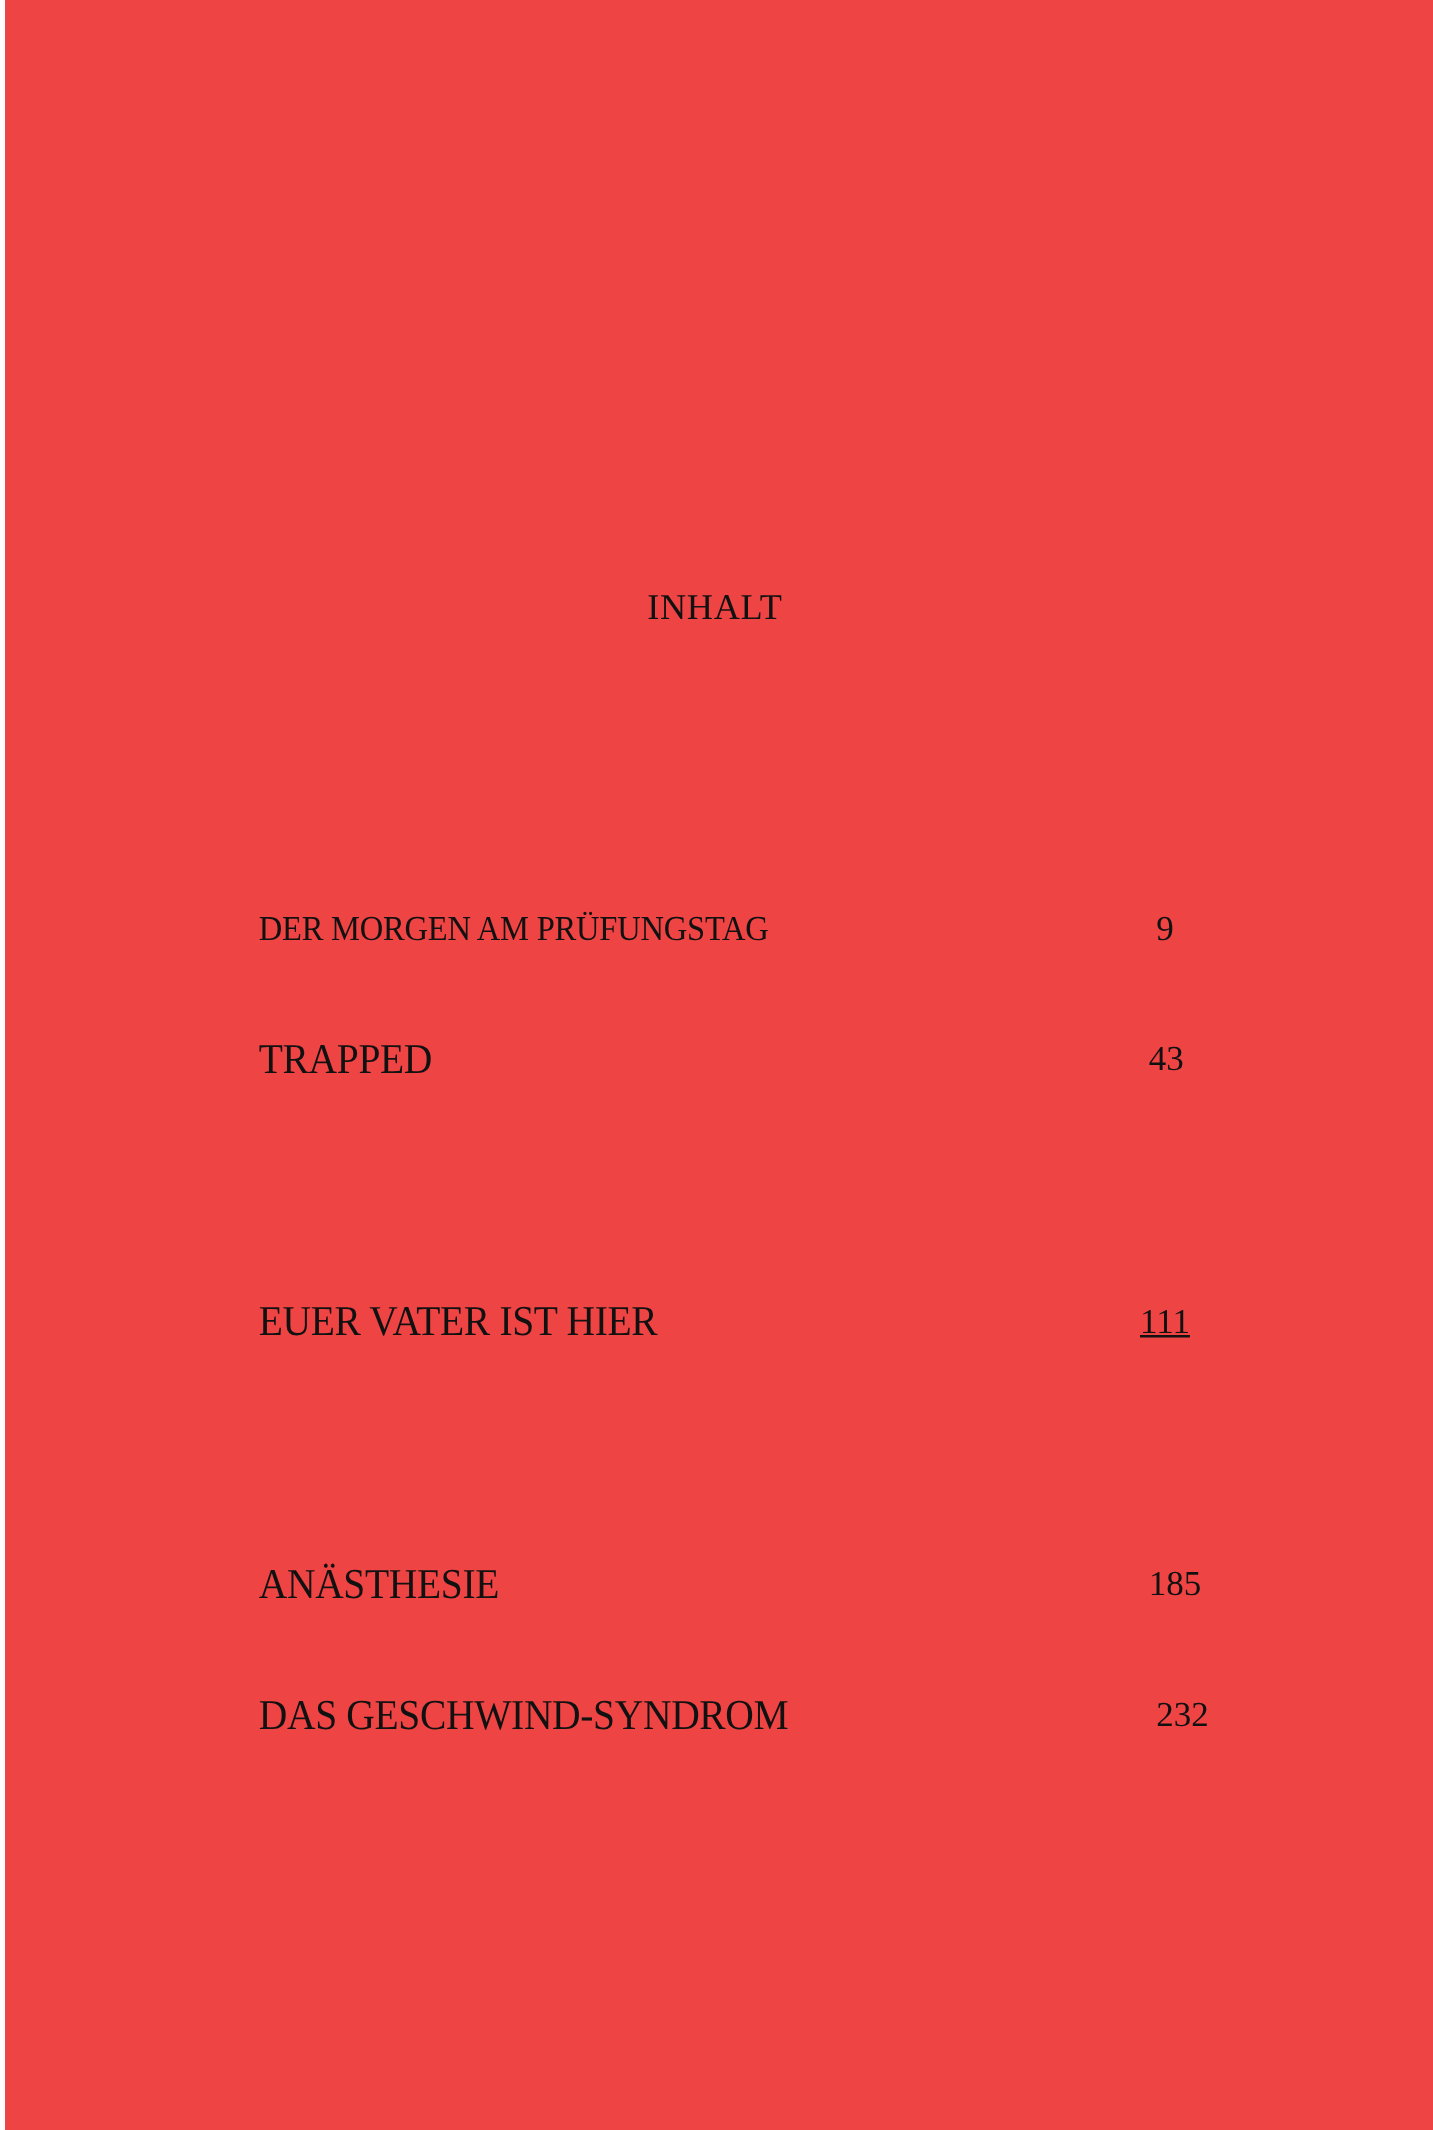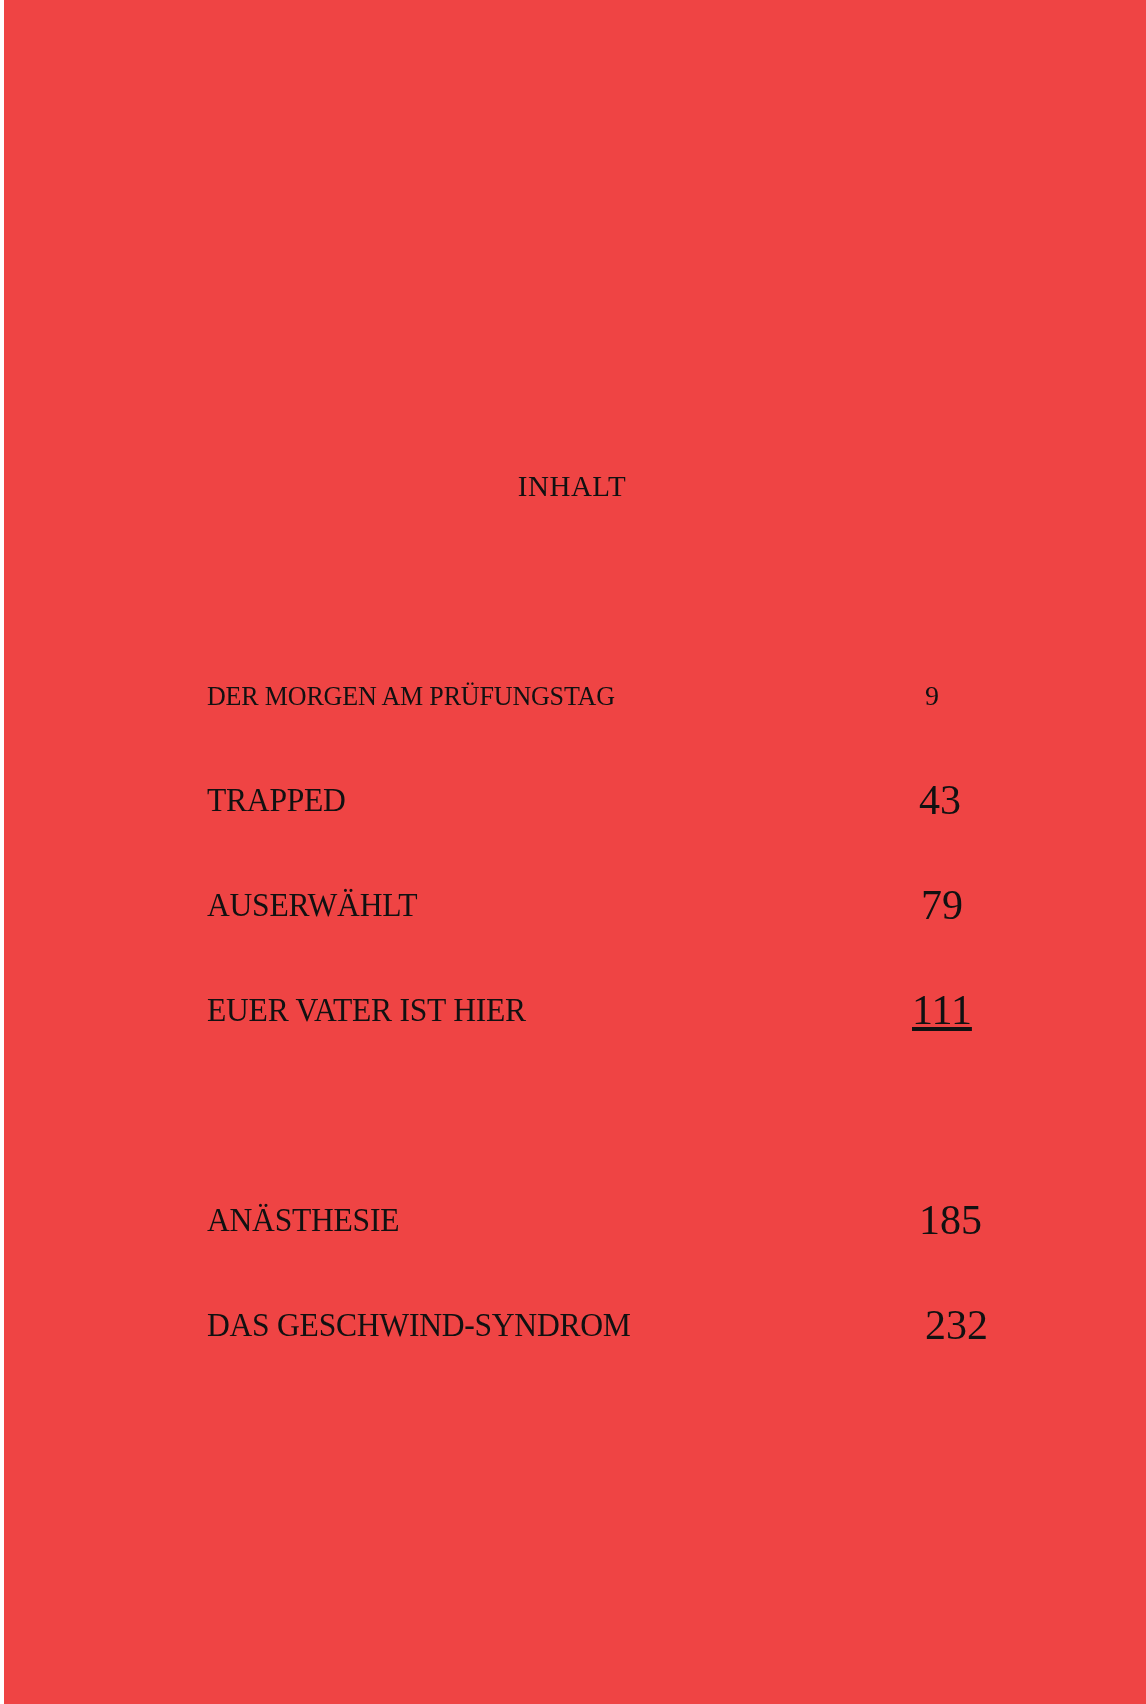--- a/index.html
+++ b/index.html
@@ -38,34 +38,35 @@
       width: 1146px;
       height: 1704px;
     }
     .toc-entry {
       position: absolute;
       left: 203px;
       width: 800px;
       height: 44px;
       line-height: 44px;
       white-space: nowrap;
+      margin-top: 48px;
     }
     .toc-entry .chapter-title {
       position: absolute;
       left: 0;
       top: 0;
       font-size: 34px;
       letter-spacing: -0.3px;
       transform: scaleX(0.93);
       transform-origin: left center;
     }
     .toc-entry .page-number {
       position: absolute;
       top: 0;
-      font-size: 42px;
+      font-size: 28px;
     }
     .toc-entry.small .chapter-title {
       font-size: 28px;
       letter-spacing: -0.2px;
     }
     .toc-entry.small .page-number {
       font-size: 28px;
     }
   </style>
 </head>
@@ -80,24 +81,20 @@
     <div class="toc-entry small" style="top:674px;">
       <span class="chapter-title">DER MORGEN AM PRÜFUNGSTAG</span>
       <span class="page-number" style="left:718px;">9</span>
     </div>
 
     <div class="toc-entry" style="top:778px;">
       <span class="chapter-title">TRAPPED</span>
       <span class="page-number" style="left:712px;">43</span>
     </div>
 
-    <div class="toc-entry" style="top:883px;">
-      <span class="chapter-title">AUSERWÄHLT</span>
-      <span class="page-number" style="left:714px;">79</span>
-    </div>
 
     <div class="toc-entry" style="top:988px;text-align:center;">
       <span class="chapter-title">EUER VATER IST HIER</span>
       <span class="page-number" style="left:705px;text-decoration:underline;">111</span>
     </div>
 
 
     <div class="toc-entry" style="top:1198px;">
       <span class="chapter-title">ANÄSTHESIE</span>
       <span class="page-number" style="left:712px;">185</span>

